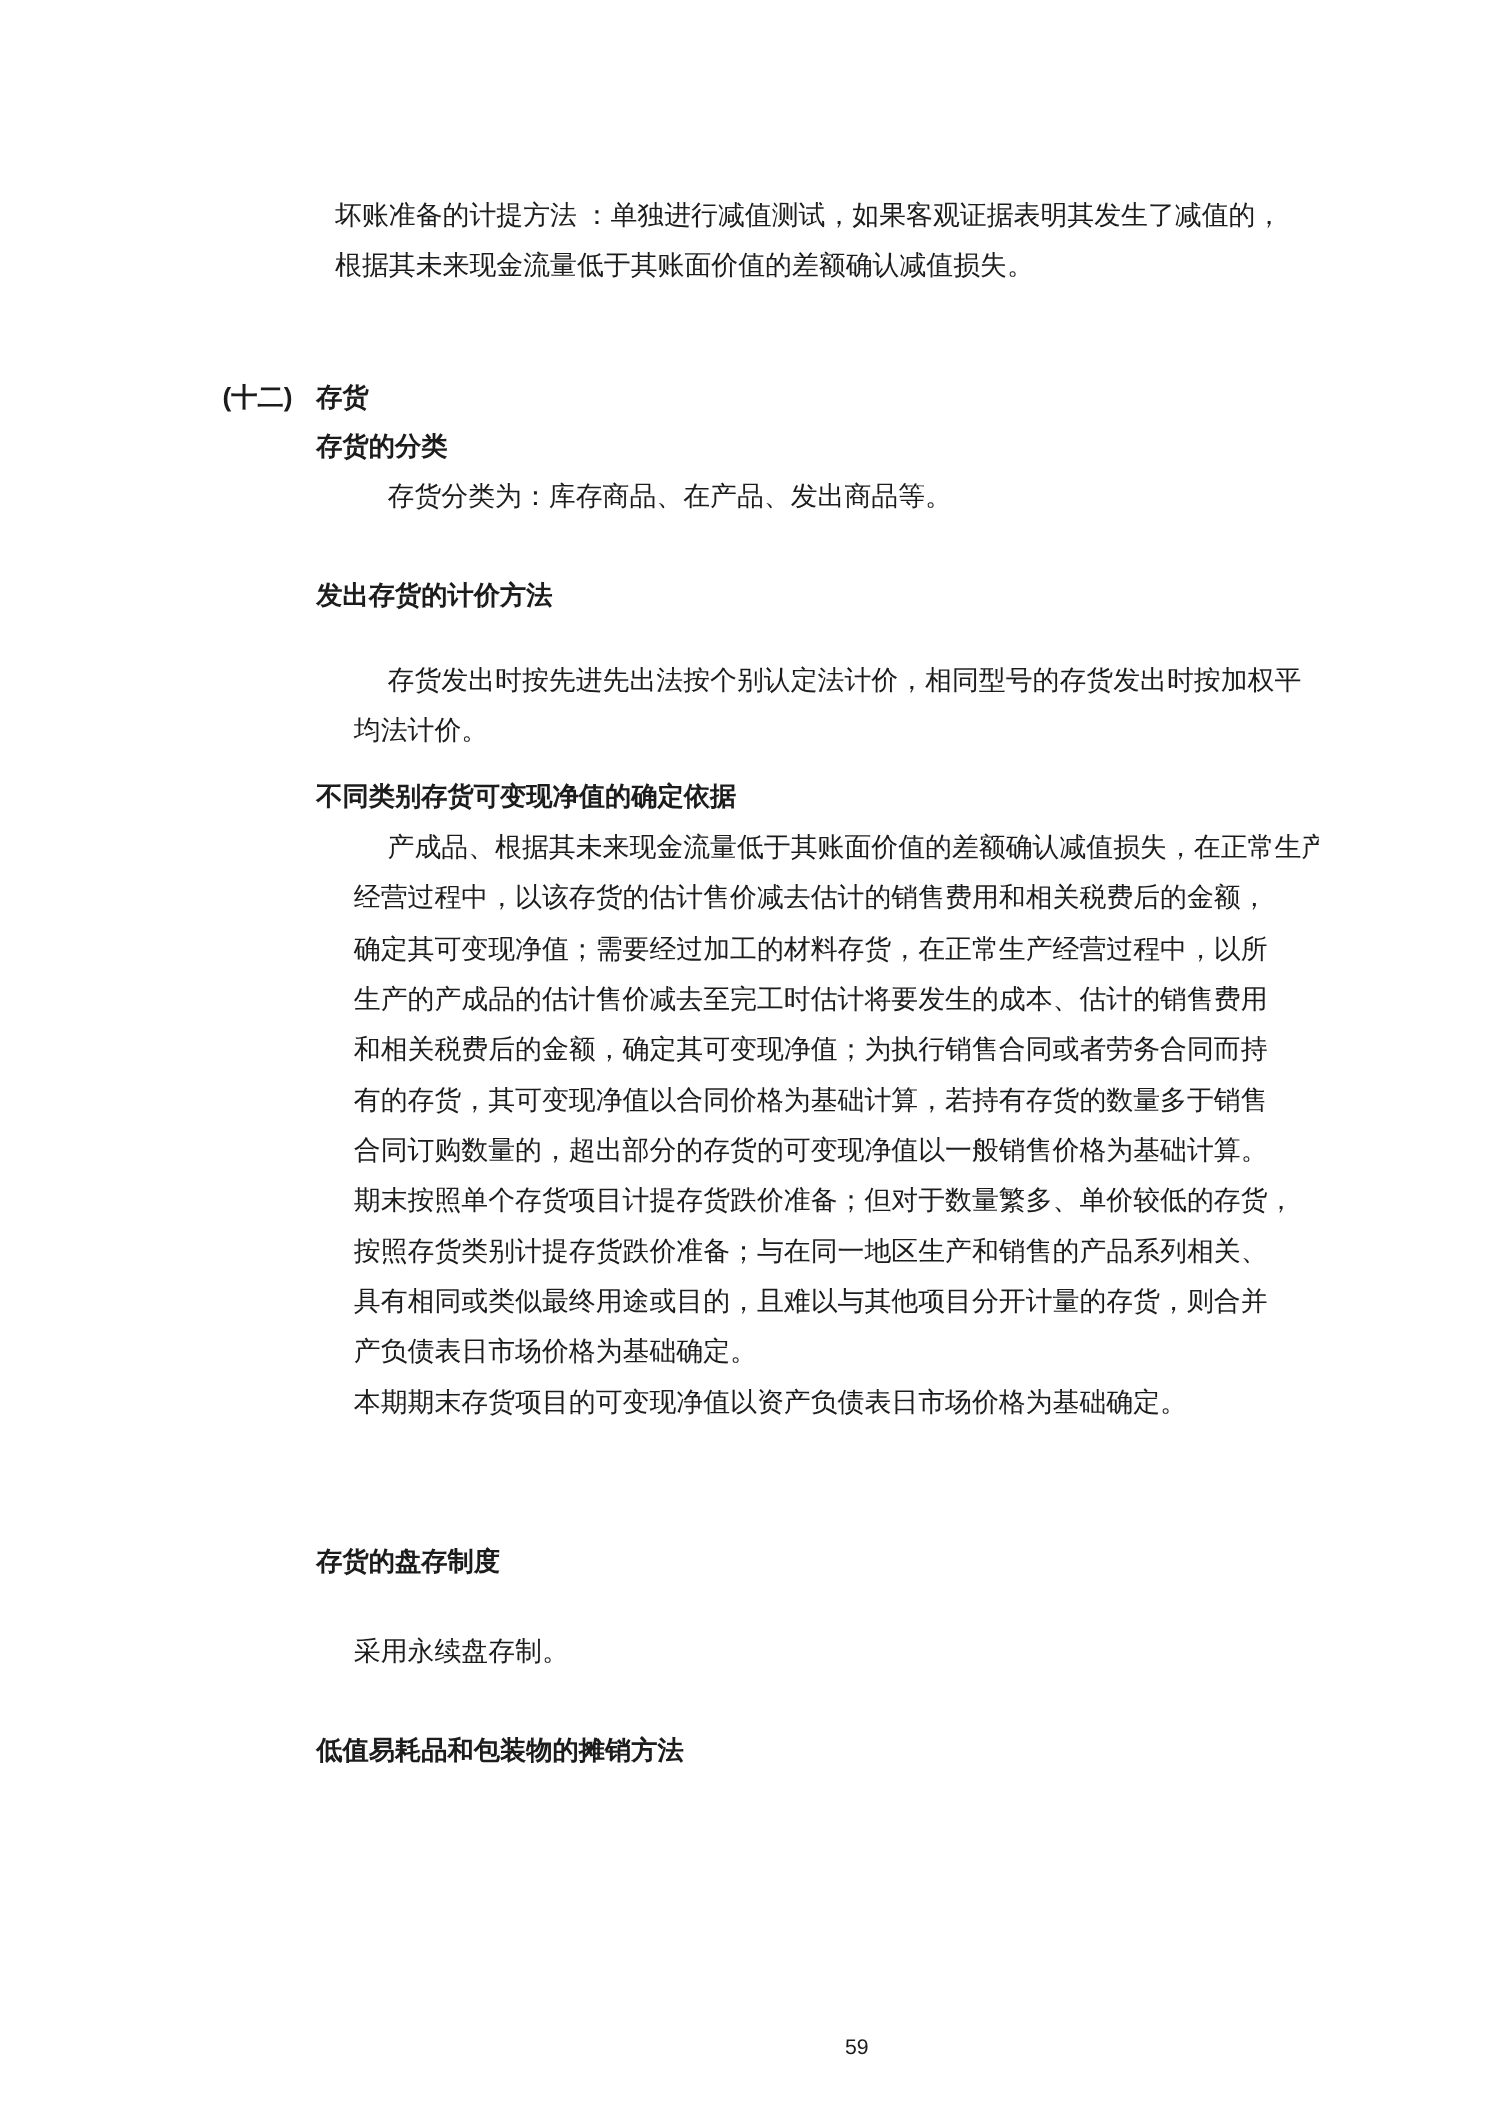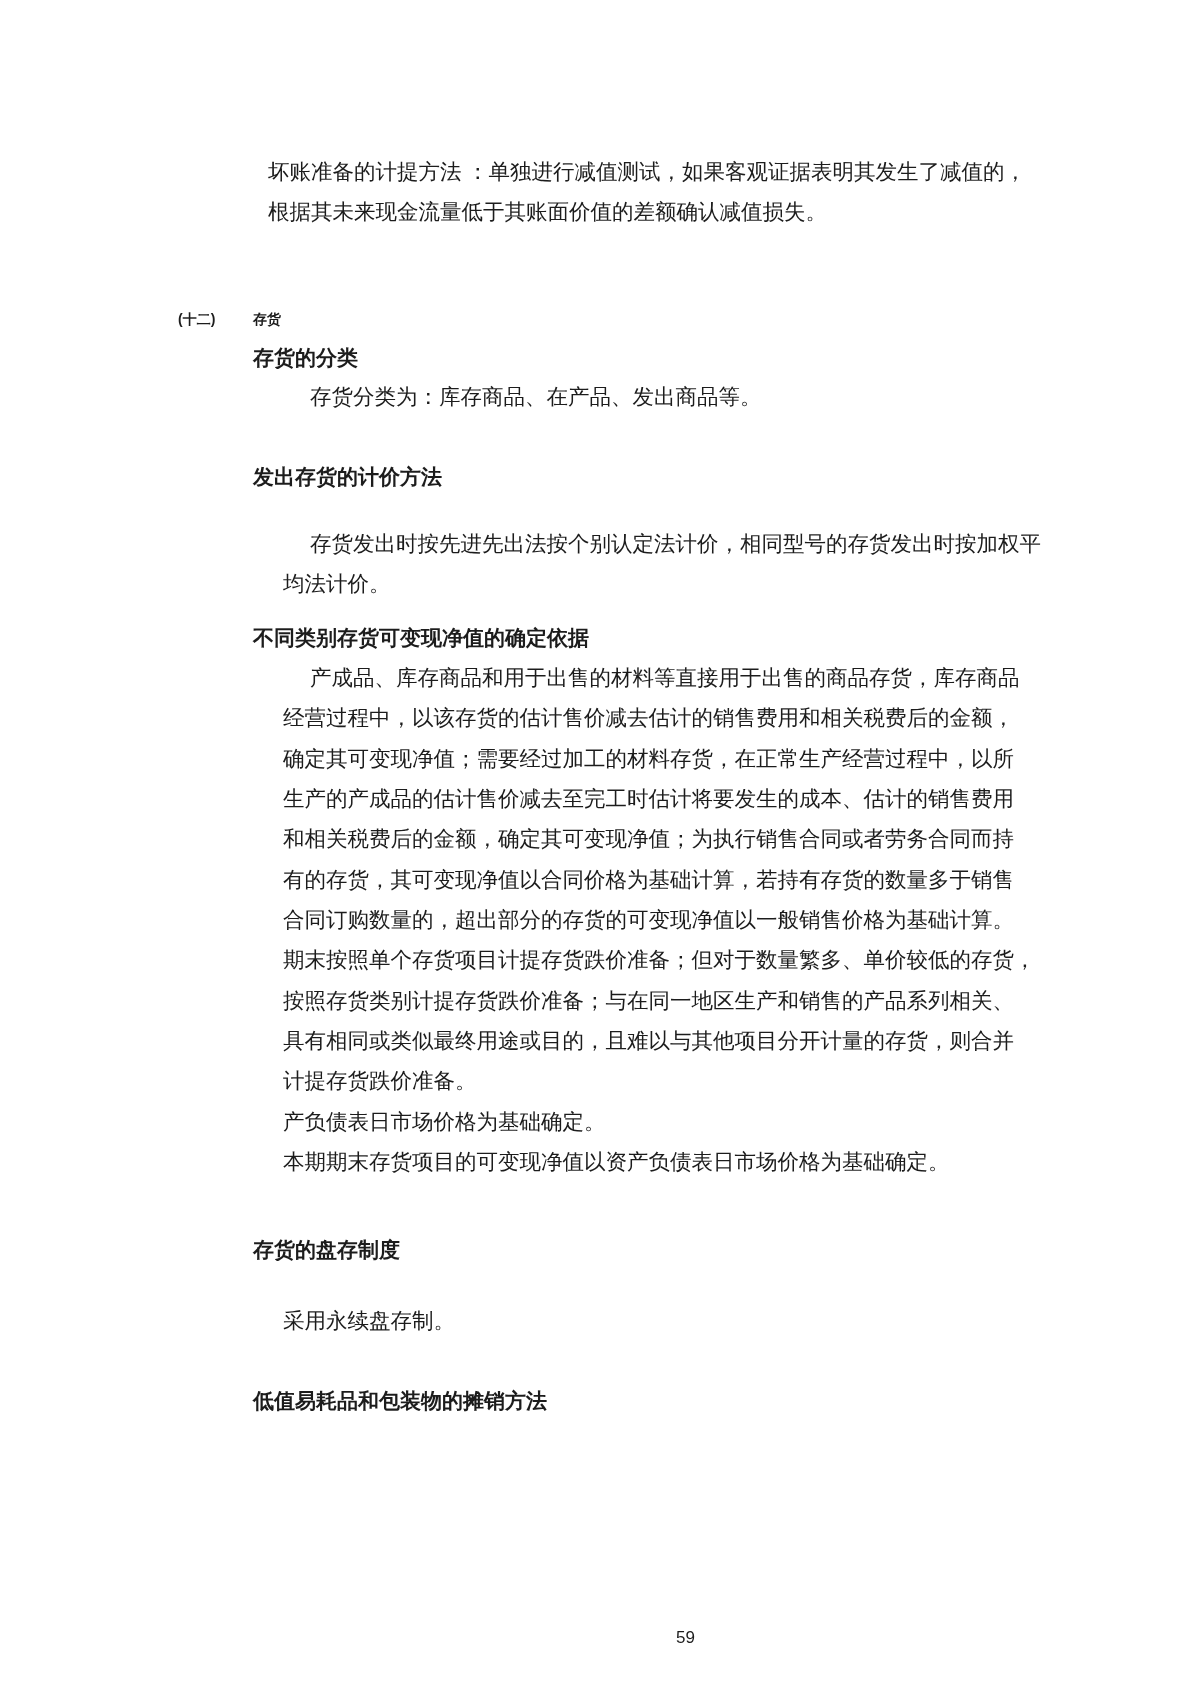--- a/index.html
+++ b/index.html
@@ -34,21 +34,21 @@
     font-weight: 700;
     font-size: 21px;
     line-height: 40.35px;
     height: 40.35px;
     white-space: nowrap;
   }
   .section-heading {
     position: absolute;
     font-family: "Liberation Sans", "DejaVu Sans", sans-serif;
     font-weight: 700;
-    font-size: 14px;
+    font-size: 21px;
     line-height: 40.35px;
     height: 40.35px;
     white-space: nowrap;
   }
   .section-heading .sec-title {
     position: absolute;
     left: 75px;
     top: 0;
   }
   .page-number {
@@ -82,31 +82,30 @@
   <div class="heading" style="left:253px; top:457px;">发出存货的计价方法</div>
 
   <div class="block indent-first" style="left:283px; top:496px; width:745px;margin-top:28px;">
       <div class="line">存货发出时按先进先出法按个别认定法计价，相同型号的存货发出时按加权平</div>
       <div class="line">均法计价。</div>
     </div>
 
   <div class="heading" style="left:253px; top:618px;">不同类别存货可变现净值的确定依据</div>
 
   <div class="block indent-first" style="left:283px; top:658px; width:745px;">
-      <div class="line">产成品、库存商品和用于出售的材料等直接用于出售的商品存货，库存商品</div>
+      <div class="line">产成品、根据其未来现金流量低于其账面价值的差额确认减值损失，在正常生产</div>
       <div class="line">经营过程中，以该存货的估计售价减去估计的销售费用和相关税费后的金额，</div>
       <div class="line">确定其可变现净值；需要经过加工的材料存货，在正常生产经营过程中，以所</div>
       <div class="line">生产的产成品的估计售价减去至完工时估计将要发生的成本、估计的销售费用</div>
       <div class="line">和相关税费后的金额，确定其可变现净值；为执行销售合同或者劳务合同而持</div>
       <div class="line">有的存货，其可变现净值以合同价格为基础计算，若持有存货的数量多于销售</div>
       <div class="line">合同订购数量的，超出部分的存货的可变现净值以一般销售价格为基础计算。</div>
       <div class="line">期末按照单个存货项目计提存货跌价准备；但对于数量繁多、单价较低的存货，</div>
       <div class="line">按照存货类别计提存货跌价准备；与在同一地区生产和销售的产品系列相关、</div>
       <div class="line">具有相同或类似最终用途或目的，且难以与其他项目分开计量的存货，则合并</div>
-      <div class="line">计提存货跌价准备。</div>
       <div class="line">产负债表日市场价格为基础确定。</div>
       <div class="line">本期期末存货项目的可变现净值以资产负债表日市场价格为基础确定。</div>
     </div>
 
   <div class="heading" style="left:253px; top:1230px;">存货的盘存制度</div>
 
   <div class="block" style="left:283px; top:1301px; width:745px;">
       <div class="line">采用永续盘存制。</div>
     </div>
 

